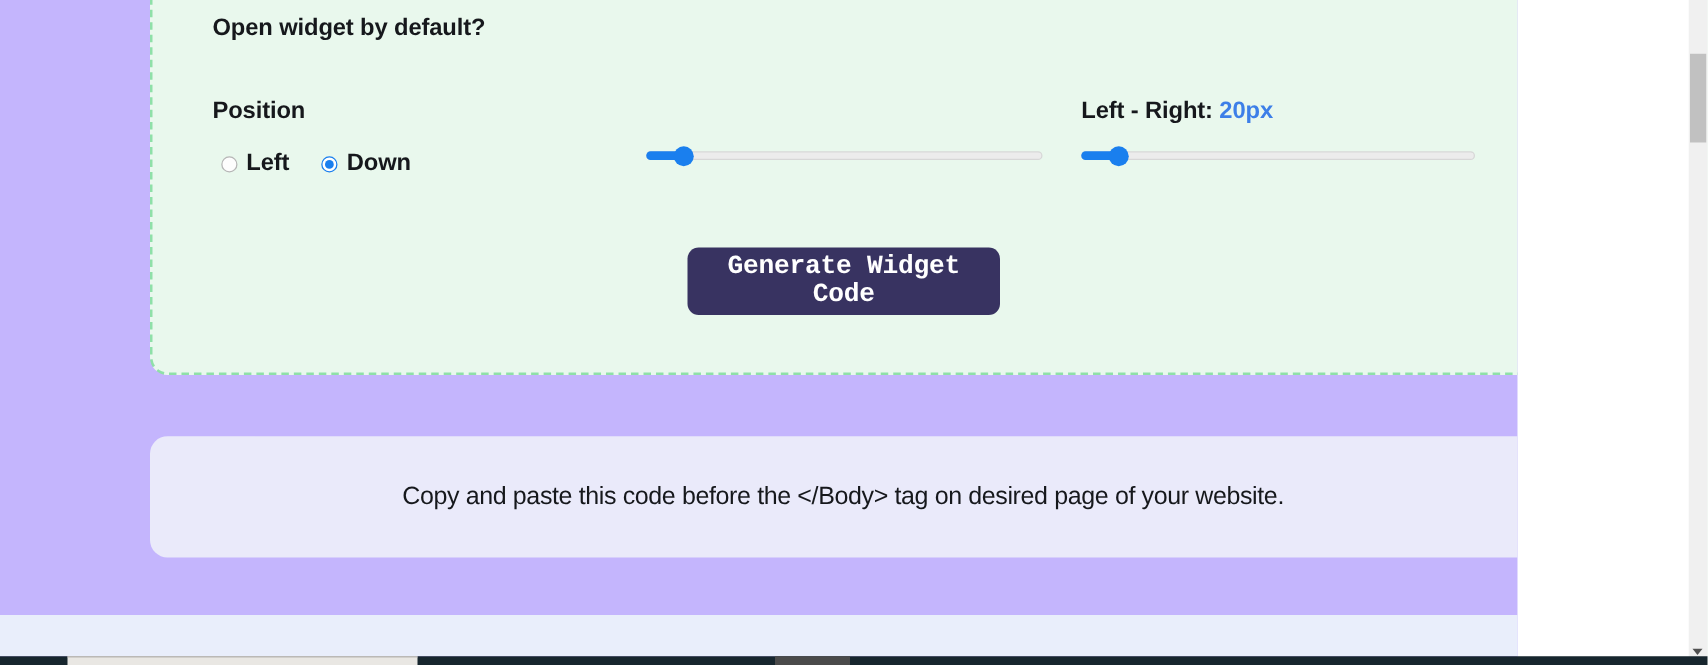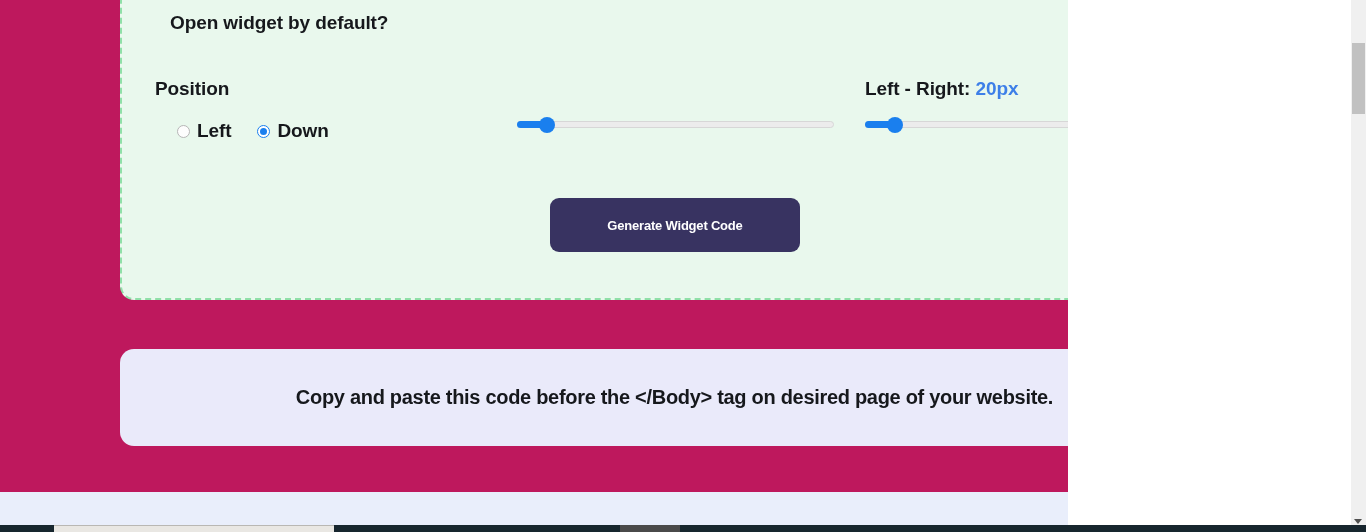--- a/index.html
+++ b/index.html
@@ -6,22 +6,22 @@
   body{
     width:1366px;height:532px;
     background:#ffffff;
     font-family:"Liberation Sans", sans-serif;
     overflow:hidden;
     position:relative;
   }
 
   
   #page{
-    position:absolute;left:0;top:0;width:1068px;height:532px;
-    background:#be185d;overflow:hidden;
+    position:absolute;left:0;top:0;width:1214px;height:532px;
+    background:#c4b5fd;overflow:hidden;
   }
 
   
   .settings-panel{
     position:absolute;left:120px;top:-60px;width:1109px;height:360px;
     background:#e9f8ed;
     border:2px dashed #8fe0a8;
     border-radius:14px;
     box-sizing:border-box;
   }
@@ -66,33 +66,33 @@
   .slider .thumb{
     position:absolute;top:0;width:16px;height:16px;border-radius:50%;
     background:#1a7fee;
   }
 
   
   .gen-btn{
     position:absolute;
     background:#383361;color:#ffffff;
     border:none;border-radius:9px;
-    font-family:Liberation Sans, sans-serif;
-    font-size:13px;font-weight:bold;letter-spacing:-0.2px;
+    font-family:Liberation Mono, monospace;
+    font-size:21px;font-weight:bold;letter-spacing:-0.2px;
     cursor:pointer;
   }
 
   
   .info-panel{
     position:absolute;left:120px;top:349px;width:1109px;height:97px;
     background:#eaeafa;border-radius:14px;
     display:flex;align-items:center;justify-content:center;
   }
   .info-text{
-    font-size:20px;font-weight:bold;color:#16181c;letter-spacing:-0.3px;
+    font-size:20px;font-weight:normal;color:#16181c;letter-spacing:-0.3px;
   }
 
   
   .bottom-band{
     position:absolute;left:0;top:492px;width:1351px;height:33px;
     background:#e9eefb;
   }
 
   
   .wa-btn{
@@ -137,21 +137,21 @@
 </head>
 <body>
 
 <div id="page">
 
   <div class="settings-panel">
 
     <div class="row lbl" style="left:48px;top:70px;">Open widget by default?</div>
 
 
-    <div class="row lbl" style="left:33px;top:136px;">Position</div>
+    <div class="row lbl" style="left:48px;top:136px;">Position</div>
 
     <div class="radio-group" style="left:55px;top:178px;">
       <div class="radio-item">
         <span class="radio"></span>
         <span class="radio-label">Left</span>
       </div>
       <div class="radio-item">
         <span class="radio checked"></span>
         <span class="radio-label">Down</span>
       </div>

